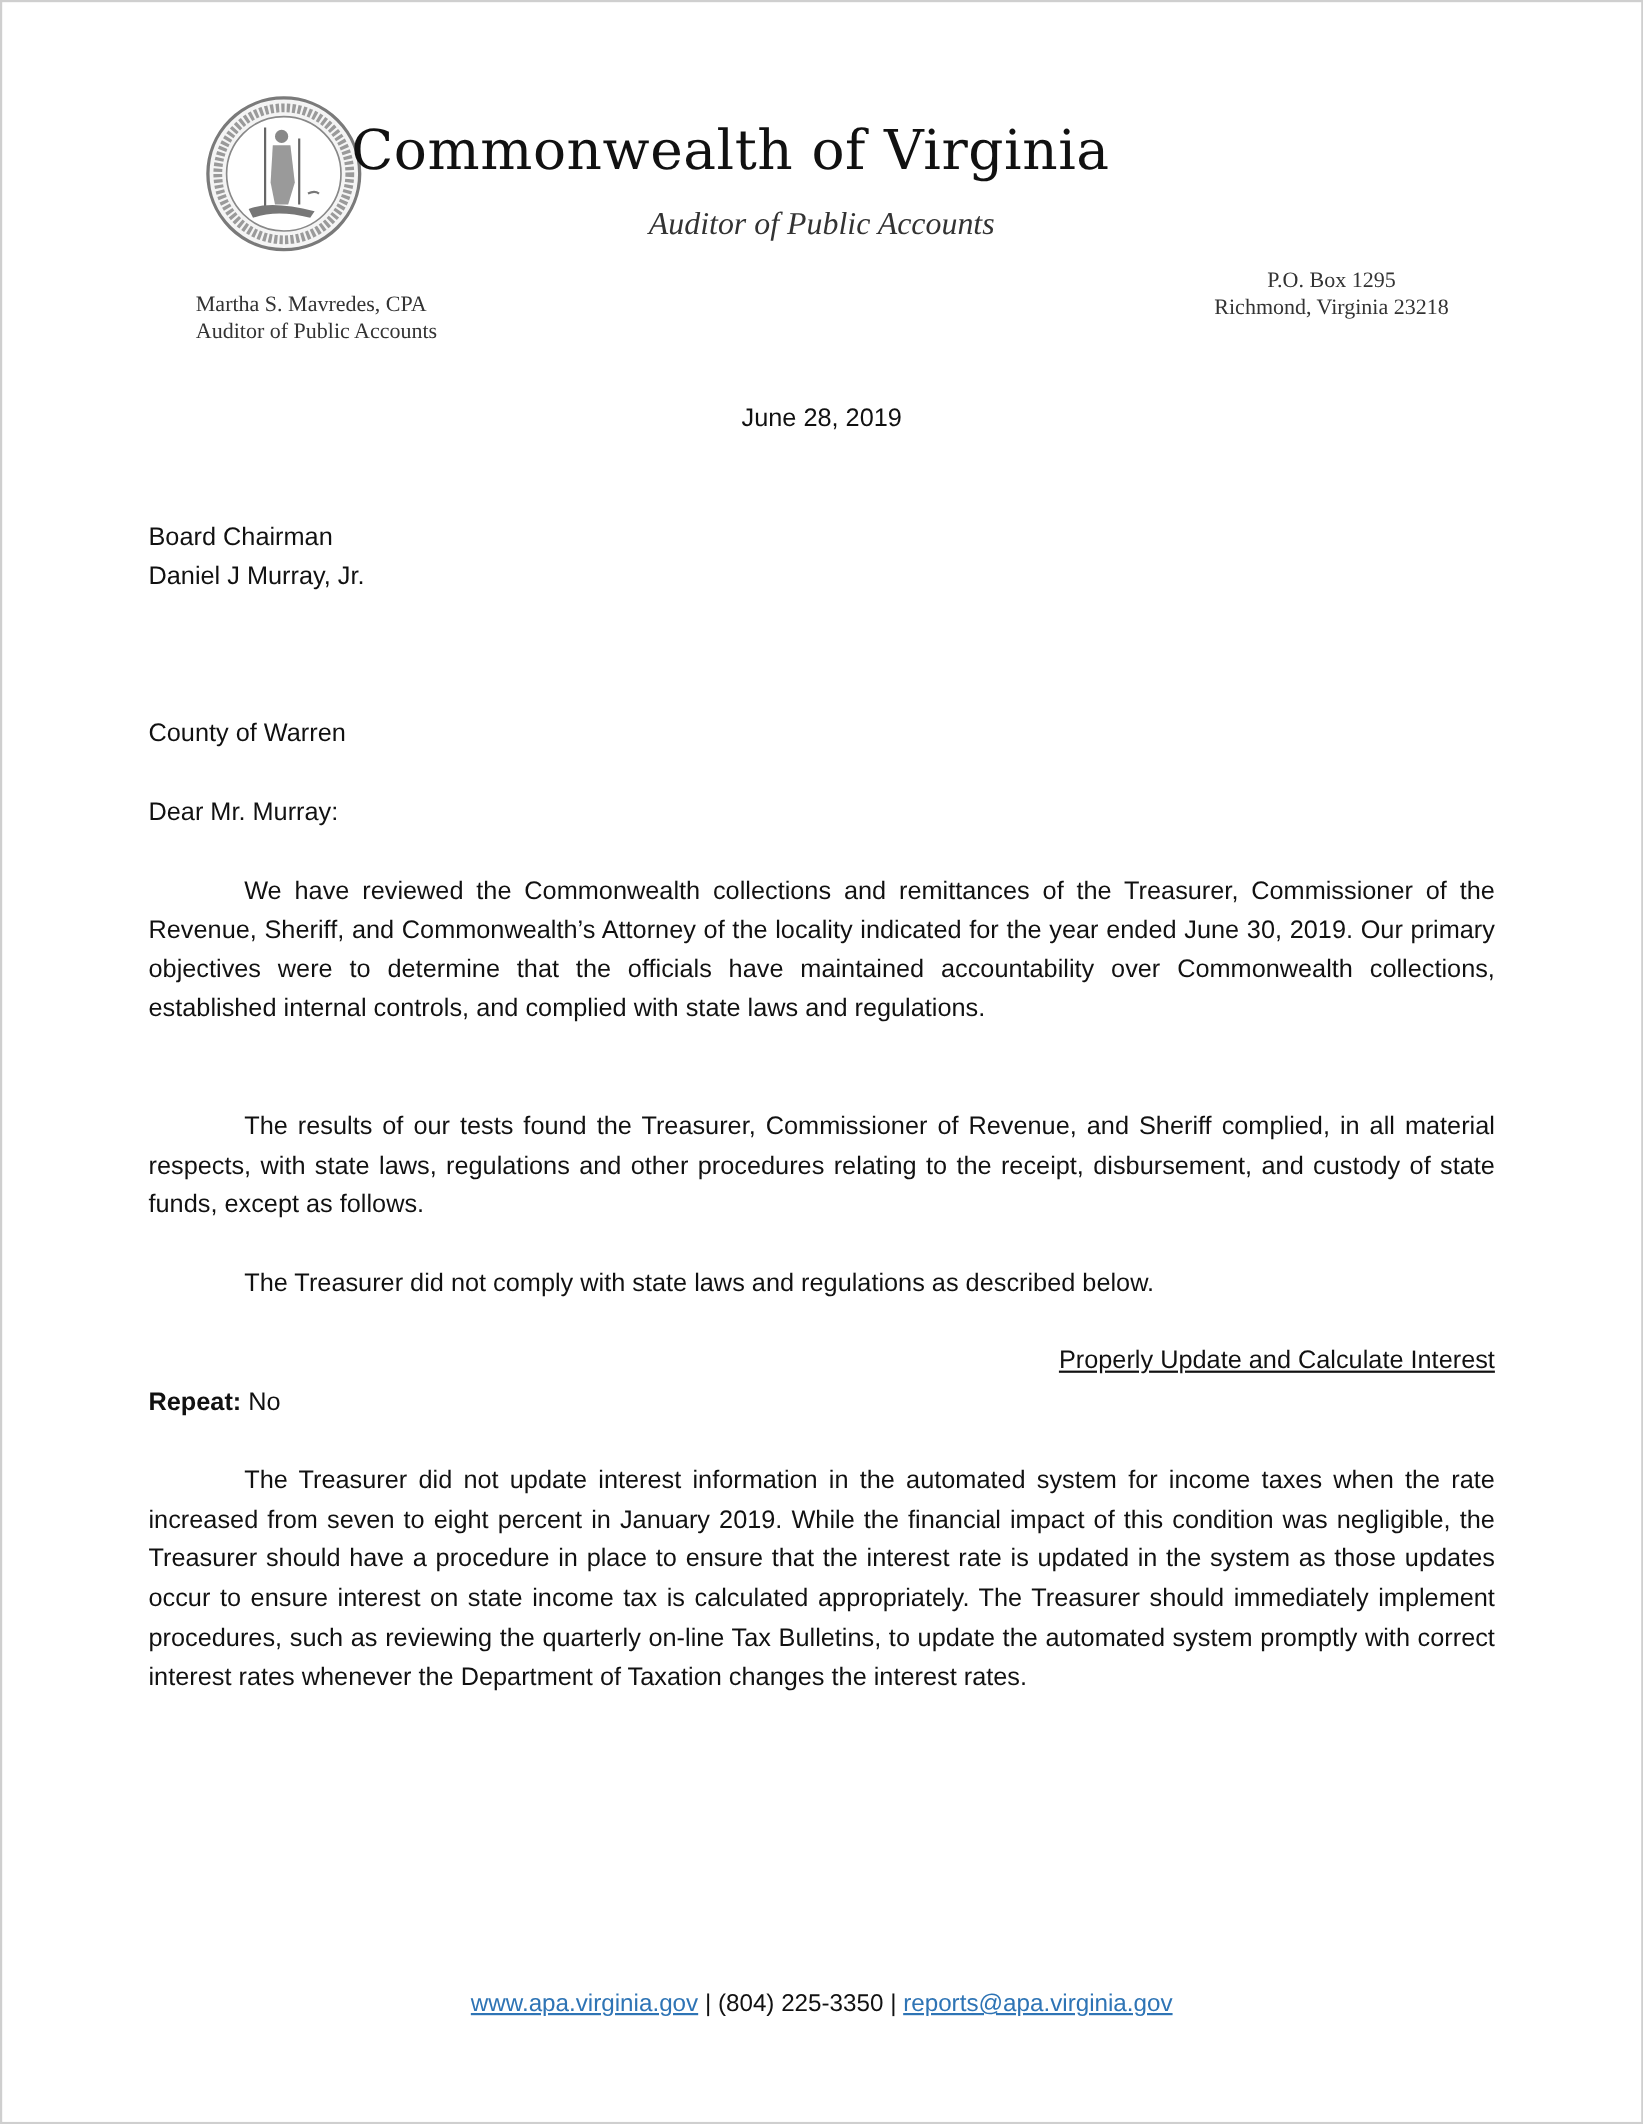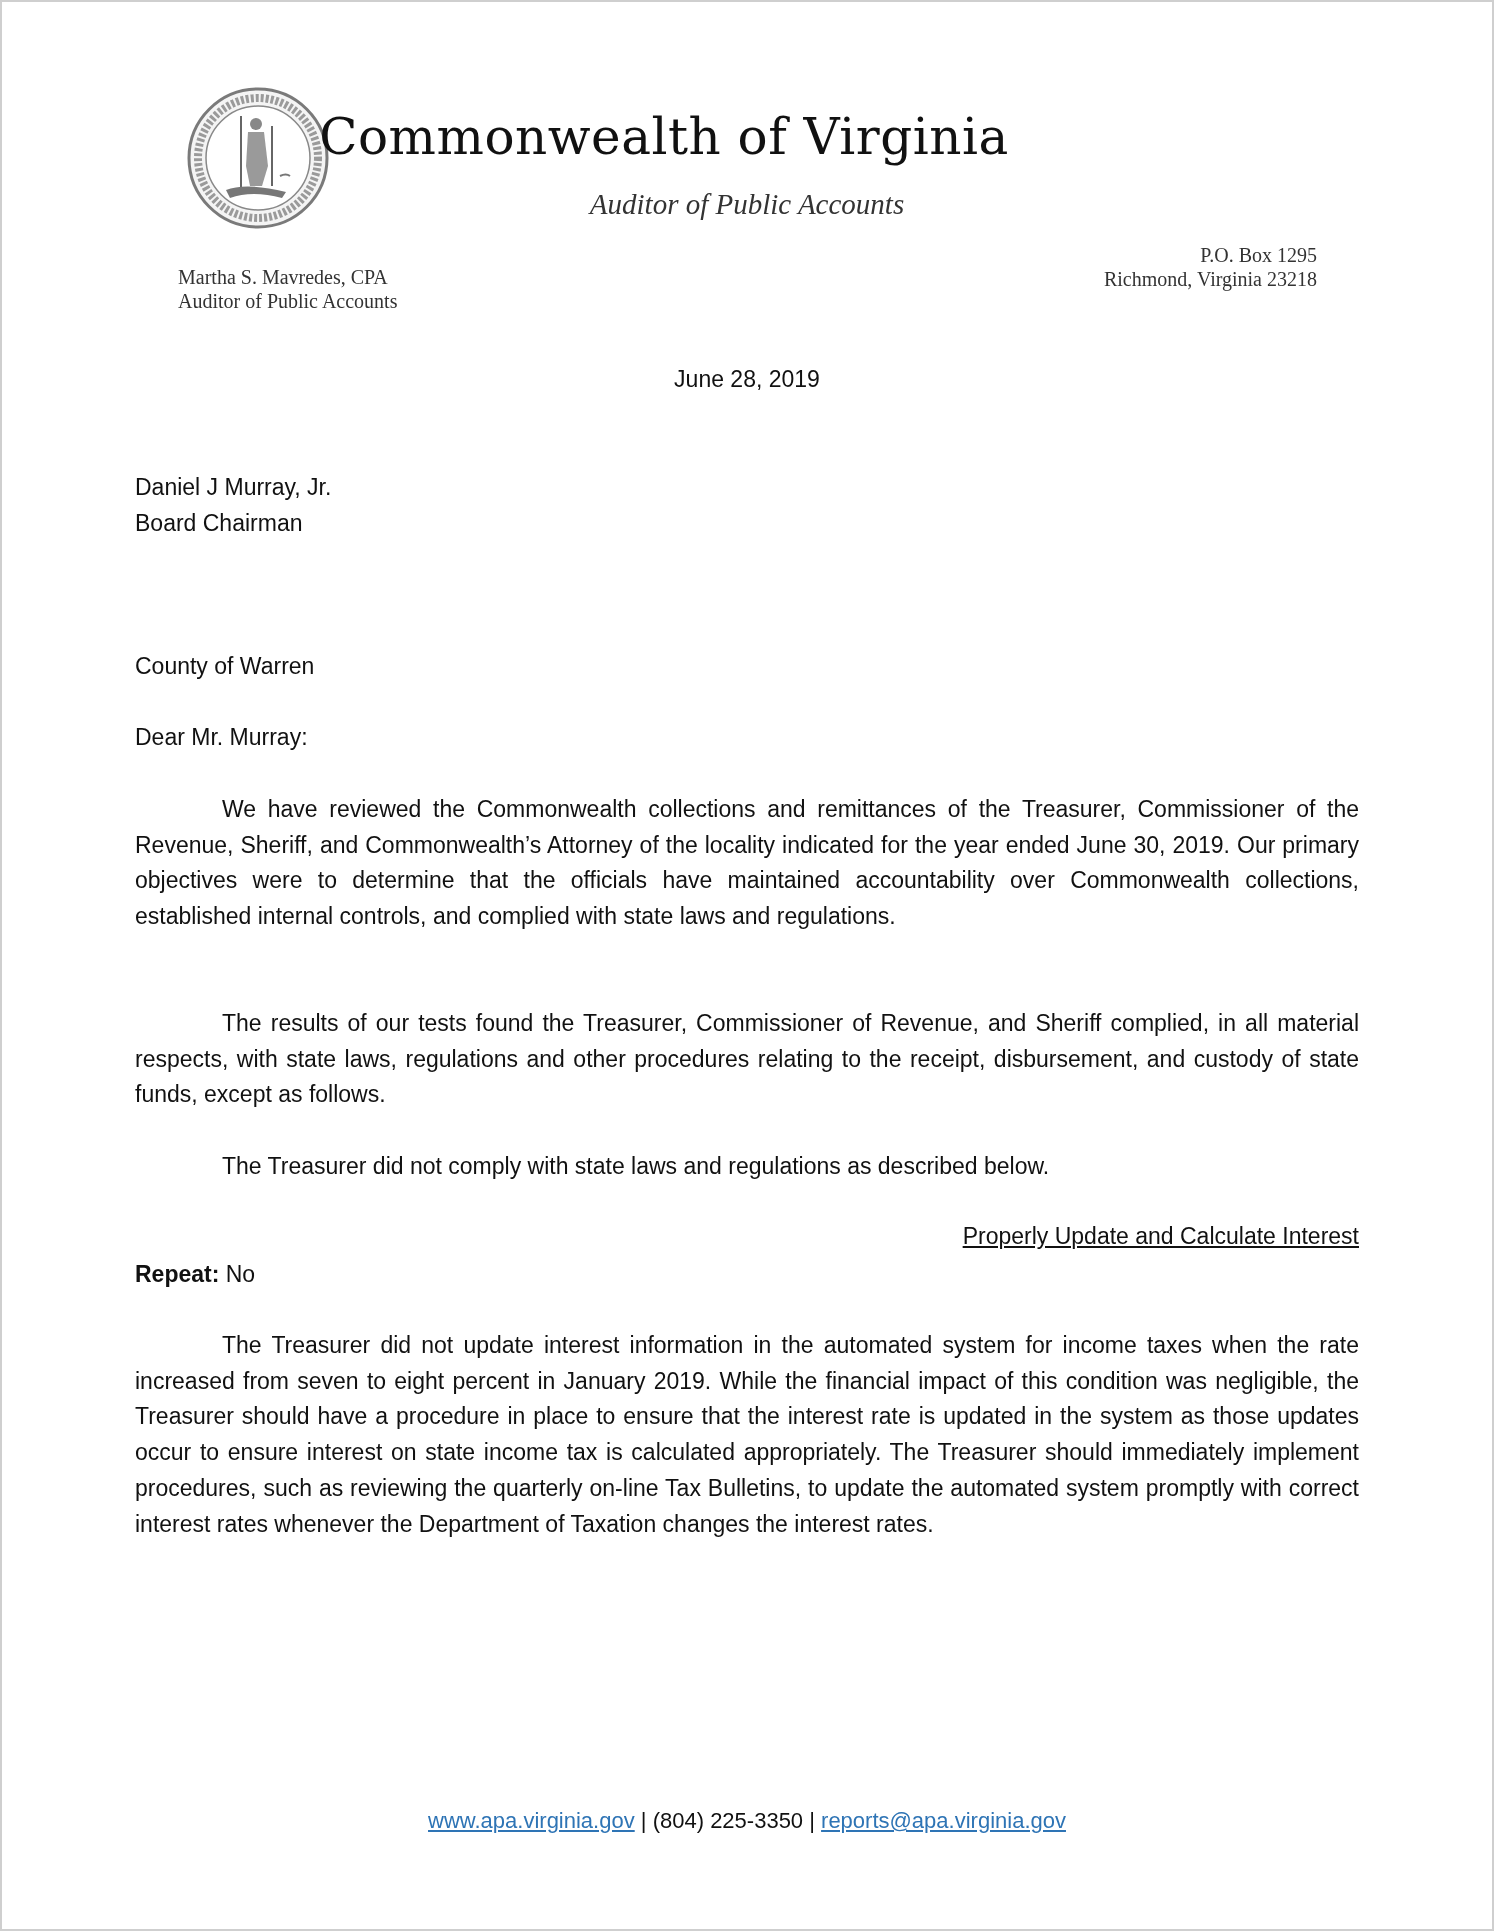--- a/index.html
+++ b/index.html
@@ -3,21 +3,21 @@
 <meta charset="utf-8">
 <style>
   html, body { margin:0; padding:0; background:#ffffff; }
   body { width:1494px; height:1931px; position:relative; overflow:hidden; }
   .page-border { position:absolute; left:0; top:0; width:1490px; height:1927px; border:2px solid #cfcfcf; }
   .seal { position:absolute; left:186px; top:86px; width:144px; height:144px; }
   .title { position:absolute; left:0; width:1328px; top:108px; text-align:center; font-family:"DejaVu Serif", serif; font-weight:normal; font-size:50px; color:#111; letter-spacing:0.5px; padding-left:0; }
   .title span { display:inline-block; margin-left:0; }
   .subtitle { position:absolute; left:0; width:1494px; top:188px; text-align:center; font-family:"Liberation Serif", serif; font-style:italic; font-size:29px; color:#333; }
   .hdr-left { position:absolute; left:178px; top:243px; font-family:"Liberation Serif", serif; font-size:20px; line-height:24px; color:#333;margin-top:22px; }
-  .hdr-right { position:absolute; right:177px; top:243px; text-align:right; font-family:"Liberation Serif", serif; font-size:20px; line-height:24px; color:#333; }
+  .hdr-right { position:absolute; right:177px; top:243px; text-align:center; font-family:"Liberation Serif", serif; font-size:20px; line-height:24px; color:#333; }
   .body-text { font-family:"Liberation Sans", sans-serif; font-size:23px; color:#111; }
   .date { position:absolute; left:0; width:1494px; top:366px; text-align:center; }
   .block { position:absolute; left:135px; width:1224px; line-height:35.7px; }
   .addr { top:470px; }
   .county { top:649px; }
   .salutation { top:720px; }
   .para { text-align:justify; text-indent:87px; margin:0; }
   .p1 { top:792px; }
   .p2 { top:1006px; }
   .p3 { top:1149px; }
@@ -53,22 +53,22 @@
   <span class="line">Auditor of Public Accounts</span>
 </div>
 <div class="hdr-right">
   <span class="line">P.O. Box 1295</span>
   <span class="line">Richmond, Virginia 23218</span>
 </div>
 
 <div class="date body-text">June 28, 2019</div>
 
 <div class="block addr body-text">
+  <span class="line">Board Chairman</span>
   <span class="line">Daniel J Murray, Jr.</span>
-  <span class="line">Board Chairman</span>
 </div>
 
 <div class="block county body-text">County of Warren</div>
 <div class="block salutation body-text">Dear Mr. Murray:</div>
 
 <p class="block para p1 body-text">We have reviewed the Commonwealth collections and remittances of the Treasurer, Commissioner of the Revenue, Sheriff, and Commonwealth’s Attorney of the locality indicated for the year ended June 30, 2019.  Our primary objectives were to determine that the officials have maintained accountability over Commonwealth collections, established internal controls, and complied with state laws and regulations.</p>
 <p class="block para p2 body-text">The results of our tests found the Treasurer, Commissioner of Revenue, and Sheriff complied, in all material respects, with state laws, regulations and other procedures relating to the receipt, disbursement, and custody of state funds, except as follows.</p>
 <p class="block para p3 body-text">The Treasurer did not comply with state laws and regulations as described below.</p>
 
 <div class="block finding-title body-text">Properly Update and Calculate Interest</div>

